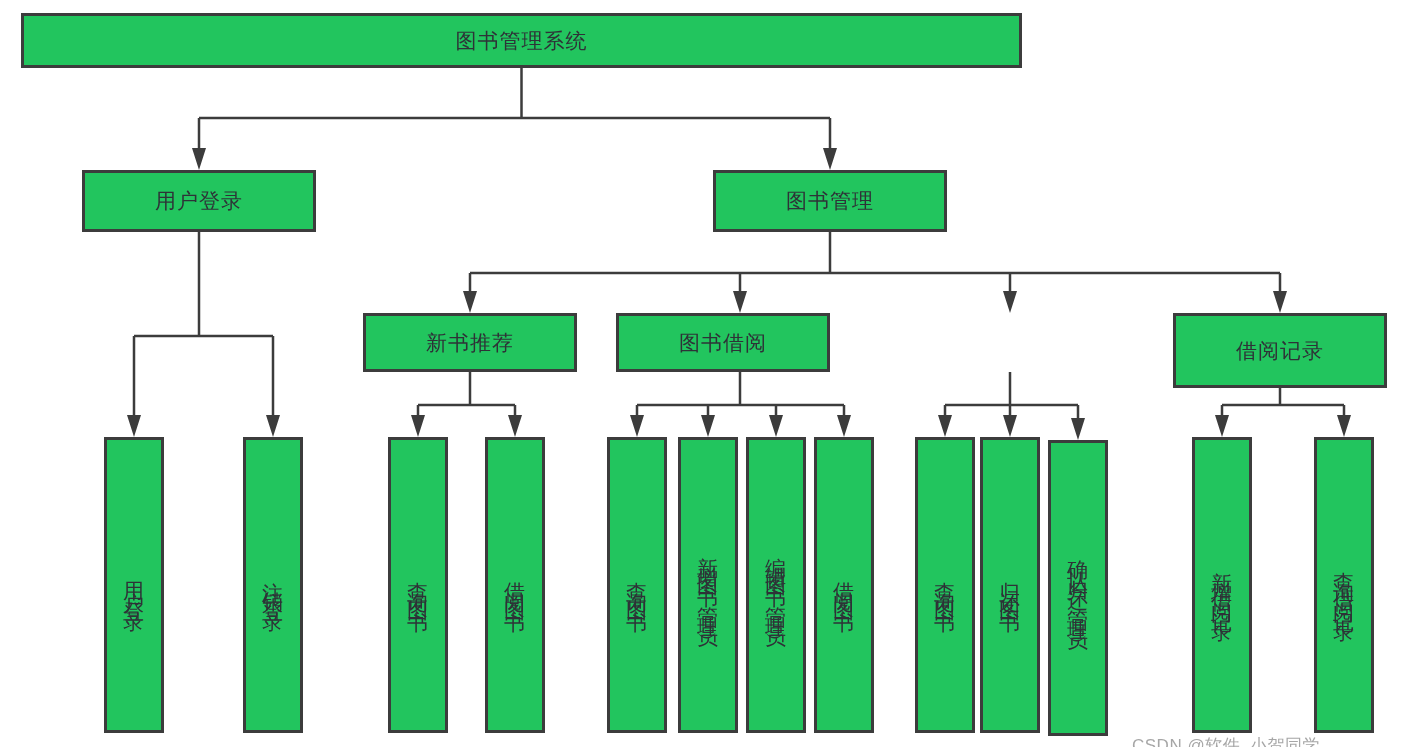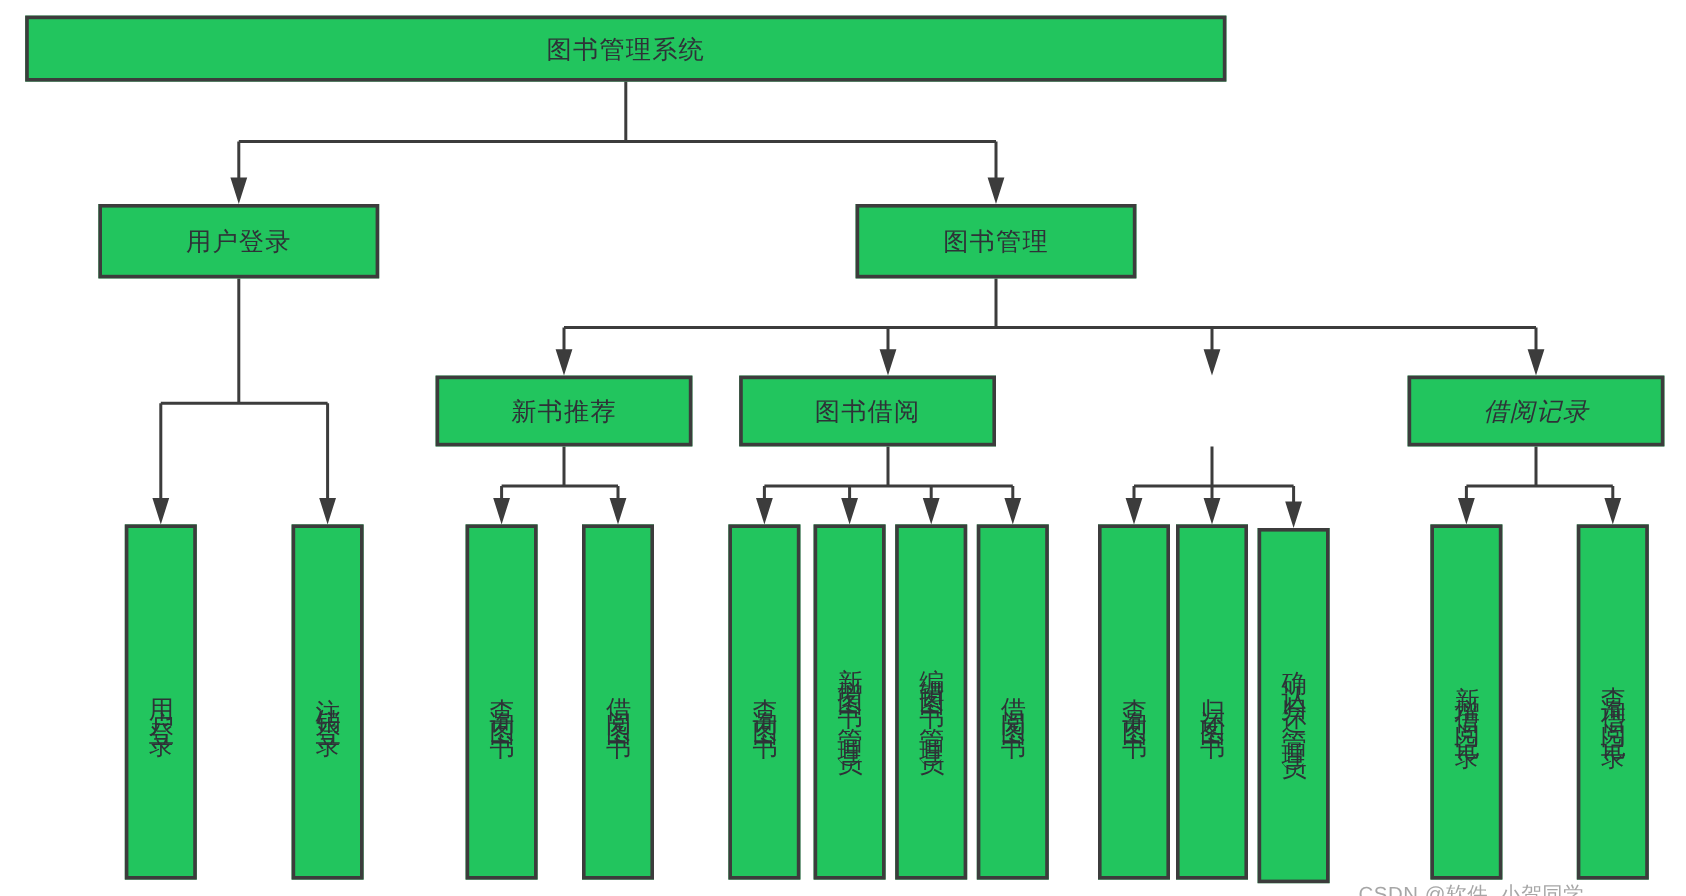--- a/index.html
+++ b/index.html
@@ -91,21 +91,21 @@
   <div class="box" style="left:713px; top:170px; width:234px; height:62px;">
     <span class="h-label">图书管理</span>
   </div>
 
   <div class="box" style="left:363px; top:313px; width:214px; height:59px;">
     <span class="h-label">新书推荐</span>
   </div>
   <div class="box" style="left:616px; top:313px; width:214px; height:59px;">
     <span class="h-label">图书借阅</span>
   </div>
-  <div class="box" style="left:1173px; top:313px; width:214px; height:59px;font-style:italic;">
+  <div class="box" style="left:1173px; top:313px; width:214px; height:75px;">
     <span class="h-label">借阅记录</span>
   </div>
 
   <div class="box" style="left:104px; top:437px; width:60px; height:296px;">
     <span class="v-text">用户登录</span>
   </div>
   <div class="box" style="left:243px; top:437px; width:60px; height:296px;">
     <span class="v-text">注销登录</span>
   </div>
 

